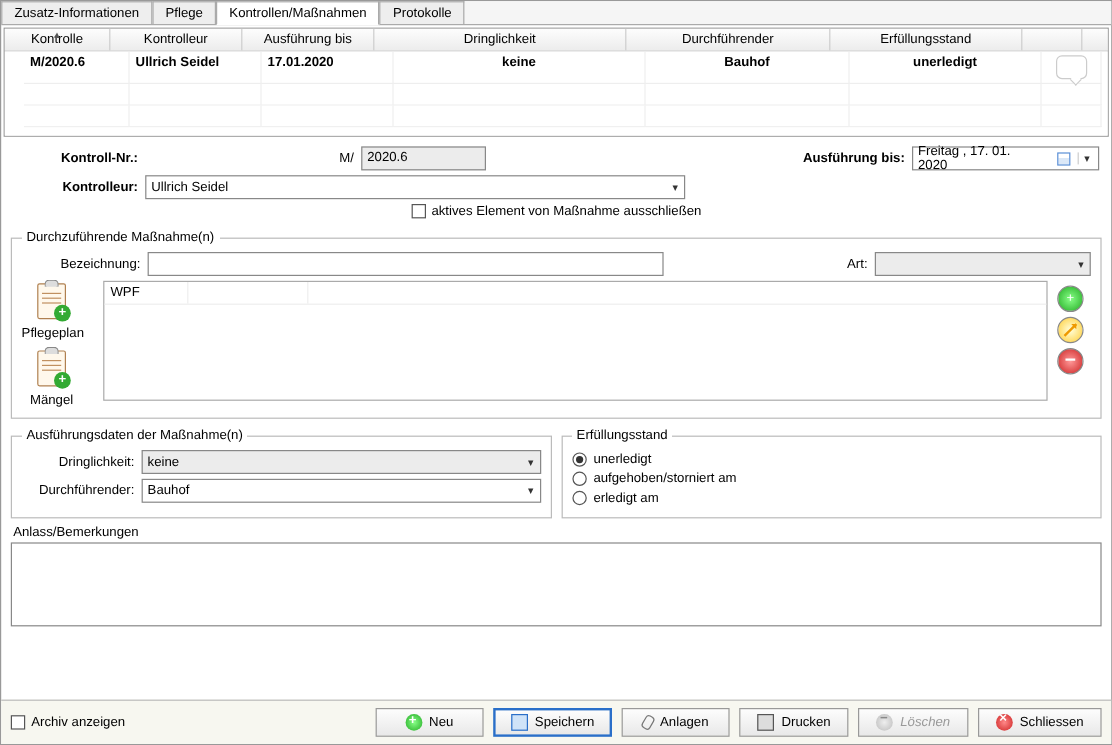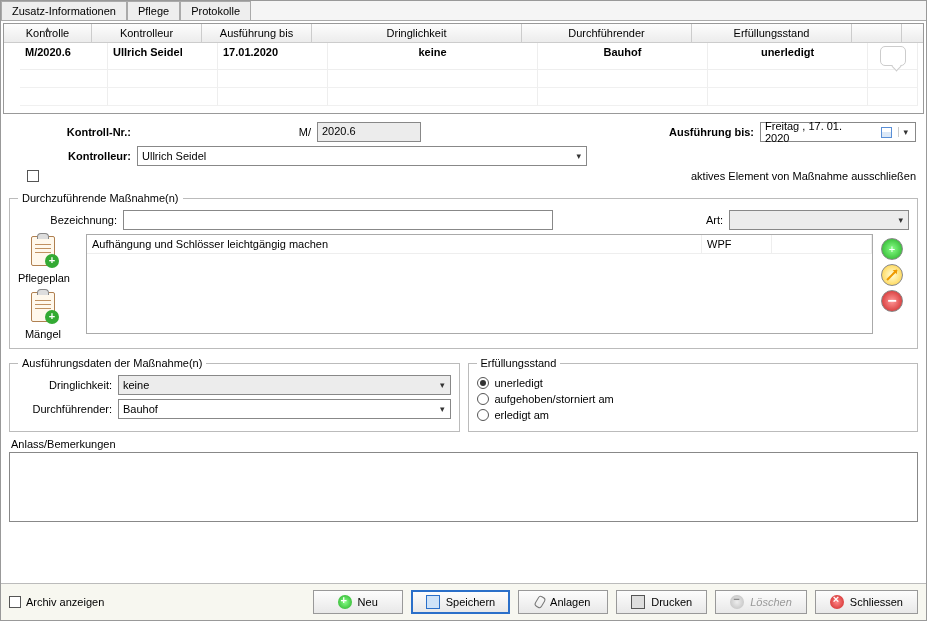--- a/index.html
+++ b/index.html
@@ -13,21 +13,21 @@
 .grid { border: 1px solid #999; margin: 2px; }
 .grid-header { display: flex; background: linear-gradient(#fdfdfd,#ececec); border-bottom: 1px solid #ccc; }
 .grid-header .gh { padding: 3px 5px; border-right: 1px solid #ccc; text-align: center; position: relative; }
 .sort-ind { position: absolute; top: 1px; left: 50%; transform: translateX(-50%); font-size: 8px; color: #555; }
 .grid-body { height: 70px; background: #fff; }
 .grid-row { display: flex; margin-left: 16px; }
 .grid-row .gc { padding: 3px 5px; border-right: 1px solid #eee; border-bottom: 1px solid #eee; font-weight: bold; }
 .grid-row.empty .gc { height: 18px; border-bottom: 1px solid #f0f0f0; }
 .comment-col { flex: 0 0 50px; display:flex; align-items:center; justify-content:center; }
 
-.form-area { padding: 6px 10px 2px 10px; margin-left: 16px; }
+.form-area { padding: 6px 10px 2px 10px; }
 .form-row { display: flex; align-items: center; margin-bottom: 4px; }
 .lbl { text-align: right; padding-right: 6px; }
 .bold { font-weight: bold; }
 .txtbox { border: 1px solid #888; background: #fff; height: 20px; padding: 2px 4px; }
 .txtbox.ro { background: #ececec; }
 .combo { border: 1px solid #888; background: #fff; height: 20px; display: flex; align-items: center; justify-content: space-between; padding: 0 2px 0 4px; }
 .combo.ro { background: #ececec; }
 .chev { font-size: 9px; padding: 0 3px; color: #333; }
 .datebox { border: 1px solid #888; height: 20px; display: flex; align-items: center; padding: 0 4px; gap: 6px; }
 .dropbtn { border-left: 1px solid #ccc; padding-left: 4px; }
@@ -85,20 +85,21 @@
 .cal-icon { width:12px; height:11px; border:1px solid #5a8fd6; background:linear-gradient(#fff 40%,#dbe8f7 40%); }
 </style>
 </head>
 <body>
 
 <div class="window">
 
   <div class="tabs">
     <div class="tab">Zusatz-Informationen</div>
     <div class="tab">Pflege</div>
+    <div class="tab active">Kontrollen/Maßnahmen</div>
     <div class="tab">Protokolle</div>
   </div>
 
   <div class="grid">
     <div class="grid-header">
       <div class="gh" style="width:88px"><span class="sort-ind">▲</span><span>Kontrolle</span></div>
       <div class="gh" style="width:110px">Kontrolleur</div>
       <div class="gh" style="width:110px">Ausführung bis</div>
       <div class="gh" style="width:210px">Dringlichkeit</div>
       <div class="gh" style="width:170px">Durchführender</div>
@@ -152,21 +153,21 @@
         <span class="chev dropbtn">▾</span>
       </div>
     </div>
     <div class="form-row">
       <div class="lbl bold" style="width:110px">Kontrolleur:</div>
       <div class="combo" style="width:450px">
         <span>Ullrich Seidel</span>
         <span class="chev">▾</span>
       </div>
     </div>
-    <div class="form-row" style="justify-content:space-between">
+    <div class="form-row" style="justify-content:center">
       <span class="chk"></span>
       <span>aktives Element von Maßnahme ausschließen</span>
     </div>
   </div>
 
   <fieldset>
     <legend>Durchzuführende Maßnahme(n)</legend>
     <div class="form-row">
       <div class="lbl" style="width:105px">Bezeichnung:</div>
       <div class="txtbox" style="width:430px"></div>
@@ -201,21 +202,20 @@
                 <div></div>
                 <div></div>
               </div>
               <div class="plus">+</div>
             </div>
           <div>Mängel</div>
         </div>
       </div>
       <div class="mn-table" style="flex:1">
         <div class="mn-row">
-          <div class="mc" style="flex:1">Aufhängung und Schlösser leichtgängig machen</div>
           <div class="mc" style="width:70px">WPF</div>
           <div class="mc" style="width:100px"></div>
         </div>
       </div>
       <div style="width:28px">
         <div class="round-btn rb-green">
             <span>+</span>
           </div>
         <div class="round-btn rb-yellow">
             <span class="pencil"></span>

